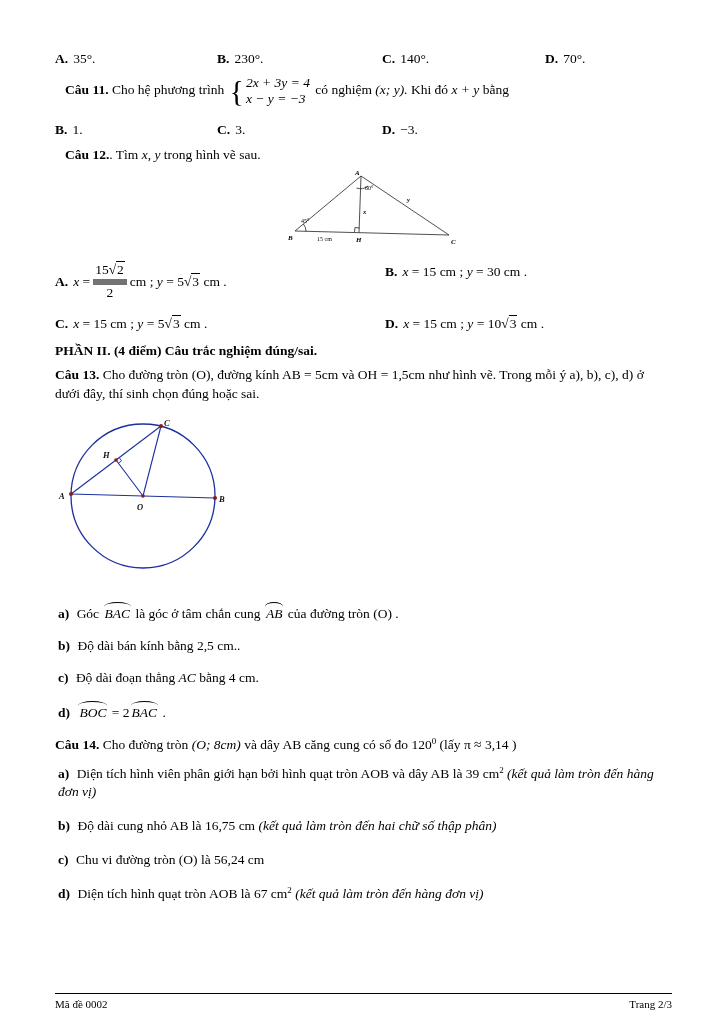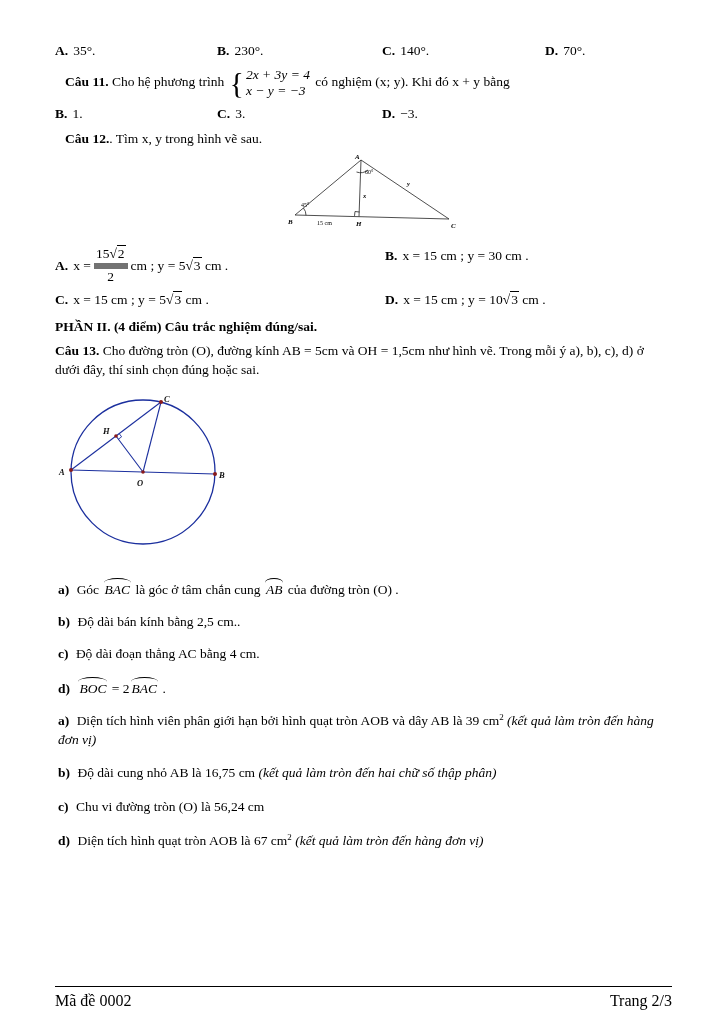--- a/index.html
+++ b/index.html
@@ -5,24 +5,24 @@
   html,body{margin:0;padding:0;}
   body{
     width:725px;height:1024px;background:#ffffff;color:#000;
     font-family:"Liberation Serif","DejaVu Serif",serif;
     font-size:13.5px;line-height:1.4;
   }
   .page{position:relative;width:725px;height:1024px;box-sizing:border-box;
         padding:36px 55px 0 55px;overflow:hidden;background:#fff;}
 
   b{font-weight:bold;}
-  .mathit{}
+  .mathit{font-style:italic;}
   .it{font-style:italic;}
 
-  .ans-row{display:grid;grid-template-columns:162px 165px 163px 1fr;margin:6px 0 6px;}
+  .ans-row{display:grid;grid-template-columns:162px 165px 163px 1fr;margin:14px 0 6px;}
   .ans{white-space:nowrap;}
   .ans > b{margin-right:5px;}
 
   .q-line{margin:5px 10px 3px;}
   .q-para{margin:6px 0 2px;}
 
   .system{display:inline-flex;align-items:center;vertical-align:middle;margin:0 2px;}
   .brace{font-size:30px;line-height:0.85;font-weight:400;}
   .eqs{display:inline-block;margin-left:2px;}
   .eq{display:block;font-style:italic;line-height:1.2;}
@@ -46,21 +46,21 @@
   .fig{margin:6px 0;}
   .fig-triangle{margin:4px 0 10px 232px;}
   .fig-circle{margin:14px 0 20px 2px;}
 
   .item{margin:9px 0 13px;padding-left:3px;}
   .item > b{margin-right:4px;}
   .tail-items .item{margin:10px 0 15px;}
 
   .footer{position:absolute;left:55px;right:53px;bottom:12px;
     border-top:1px solid #000;padding-top:3px;
-    display:flex;justify-content:space-between;font-size:16px;}
+    display:flex;justify-content:space-between;font-size:11px;}
 
   svg text{font-family:"Liberation Serif","DejaVu Serif",serif;}
   .fig-lbl{font-style:italic;font-weight:bold;}
 </style>
 </head>
 <body>
 
 <div class="page">
 
   <div class="ans-row">
@@ -212,20 +212,27 @@
       <span>bằng 4 cm.</span>
     </div>
     <div class="item">
       <b>d)</b>
       <span class="arc">BOC</span>
       <span>= 2</span><span class="arc">BAC</span>
       <span>.</span>
     </div>
   </div>
 
+  <div class="q-para">
+    <b>Câu 14.</b>
+    <span>Cho đường tròn</span>
+    <span class="mathit">(O; 8cm)</span>
+    <span>và dây AB căng cung có số đo 120</span><sup>0</sup>
+    <span>(lấy π ≈ 3,14 )</span>
+  </div>
 
   <div class="tail-items">
     <div class="item">
       <b>a)</b>
       <span>Diện tích hình viên phân giới hạn bởi hình quạt tròn AOB và dây AB là 39 cm</span><sup>2</sup>
       <span class="it">(kết quả làm tròn đến hàng đơn vị)</span>
     </div>
     <div class="item">
       <b>b)</b>
       <span>Độ dài cung nhỏ AB là 16,75 cm</span>

